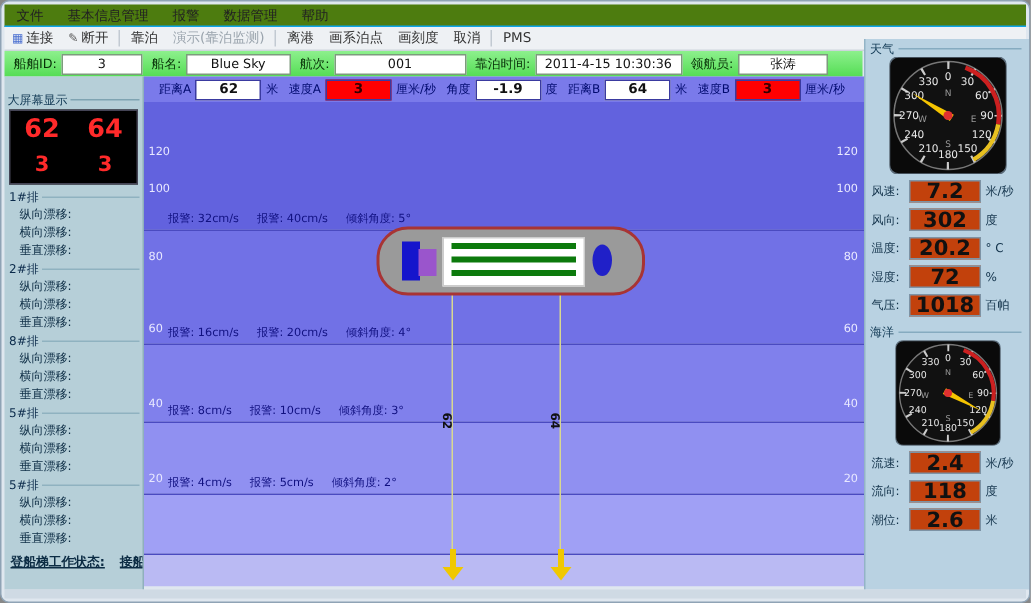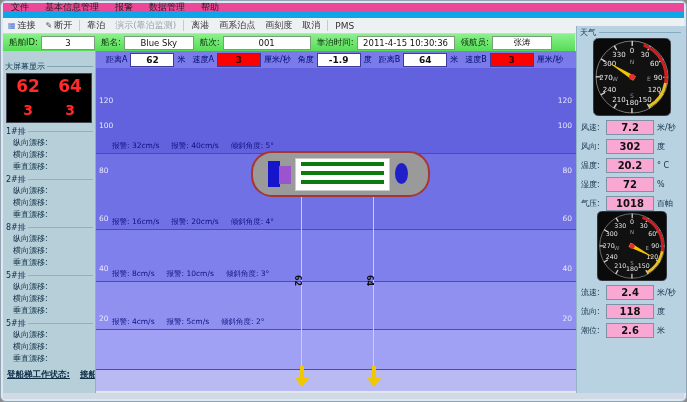--- a/index.html
+++ b/index.html
@@ -1,21 +1,21 @@
 <!DOCTYPE html>
 <html><head>
 <meta charset="utf-8">
 <style>
   html,body{margin:0;padding:0;background:#888;}
   #win{position:relative;width:687px;height:402px;background:#dfe7ef;border-radius:6px;overflow:hidden;
        font-family:"DejaVu Sans","Liberation Sans",sans-serif;box-sizing:border-box;
        border:1px solid #8fa3b5;}
   .px{position:absolute;box-sizing:border-box;}
   
-  #menubar{left:2px;top:2px;right:2px;height:15px;background:#ec4899;border-bottom:6px solid #0ea5e9;
+  #menubar{left:2px;top:2px;right:2px;height:15px;background:#4d7c0f;border-bottom:1px solid #0ea5e9;
            display:flex;align-items:center;font-size:9px;color:#222;}
   .menu-item{padding:0 8px;cursor:default;}
   #toolbar{left:2px;top:17px;right:2px;height:16px;background:#eef1f4;border-bottom:1px solid #cdd5dc;
            display:flex;align-items:center;font-size:9px;color:#333;}
   .tb-item{padding:0 5px;display:flex;align-items:center;gap:2px;white-space:nowrap;}
   .tb-item .ticon{font-size:8px;color:#4a6fd0;}
   .tb-sep{width:1px;height:11px;background:#c2cad2;margin:0 2px;}
   .tb-disabled{color:#9aa4ad;}
   
   #infobar{left:2px;top:33px;width:572px;height:17px;background:linear-gradient(#8df08d,#55dd55);
@@ -62,22 +62,22 @@
   .marrow .stem{position:absolute;left:5px;top:0;width:4px;height:12px;background:#f0c800;}
   .marrow .head{position:absolute;left:0;top:12px;width:0;height:0;border-left:7px solid transparent;
                 border-right:7px solid transparent;border-top:9px solid #f0c800;}
   
   #rpanel{left:575px;top:25px;width:110px;bottom:8px;background:#b9d2e2;border-left:1px solid #93b4c6;
           font-size:8px;color:#12324a;}
   .rp-title{padding:1px 2px 0 3px;font-size:8px;color:#123a55;display:flex;align-items:center;white-space:nowrap;}
   .rp-title::after{content:'';flex:1;border-top:1px solid #86abc0;margin:0 3px;}
   .gauge-wrap{display:flex;justify-content:center;}
   .rp-row{display:flex;align-items:center;margin:4px 0 0 4px;gap:3px;white-space:nowrap;}
-  .rp-box{background:#f9a8d4;border:1px solid #7d93a5;width:46px;height:13px;display:flex;align-items:center;
-          justify-content:center;font-size:10px;font-weight:bold;color:#111;}
+  .rp-box{background:#c2410c;border:1px solid #7d93a5;width:46px;height:13px;display:flex;align-items:center;
+          justify-content:center;font-size:14px;font-weight:bold;color:#111;}
   #statusstrip{left:2px;bottom:2px;right:2px;height:6px;background:#cfdae4;}
 </style>
 </head>
 <body>
 
 <div id="win">
 
   <div id="menubar" class="px">
     <div class="menu-item">文件</div>
     <div class="menu-item">基本信息管理</div>
@@ -329,20 +329,21 @@
         <span style="width:22px">湿度:</span>
       <div class="rp-box">72</div>
       <span>%</span>
       </div>
     <div class="rp-row">
         <span style="width:22px">气压:</span>
       <div class="rp-box">1018</div>
       <span>百帕</span>
       </div>
 
+    <div class="rp-title" style="margin-top:4px">海洋</div>
     <div class="gauge-wrap">
       <svg width="70" height="70" viewBox="0 0 78 78">
         <rect x="0" y="0" width="78" height="78" rx="6" fill="#0a0a0a" stroke="#5a6a78"></rect>
         <circle cx="39" cy="39" r="36" fill="#111" stroke="#777" stroke-width="1"></circle>
         <circle cx="39" cy="39" r="33.5" fill="none" stroke="#cccccc" stroke-width="5" stroke-dasharray="1.5 16.04" stroke-dashoffset="0.75"></circle>
         <path d="M50.6 7.1 A34 34 0 0 1 72.5 44.9" fill="none" stroke="#cc2020" stroke-width="3"></path>
         <path d="M72.5 44.9 A34 34 0 0 1 56 68.4" fill="none" stroke="#e8c020" stroke-width="3"></path>
         <g fill="#e8e8e8" font-size="7" text-anchor="middle" font-family="DejaVu Sans, sans-serif">
           <text x="39" y="15">0</text>
           <text x="52" y="18.5">30</text>

